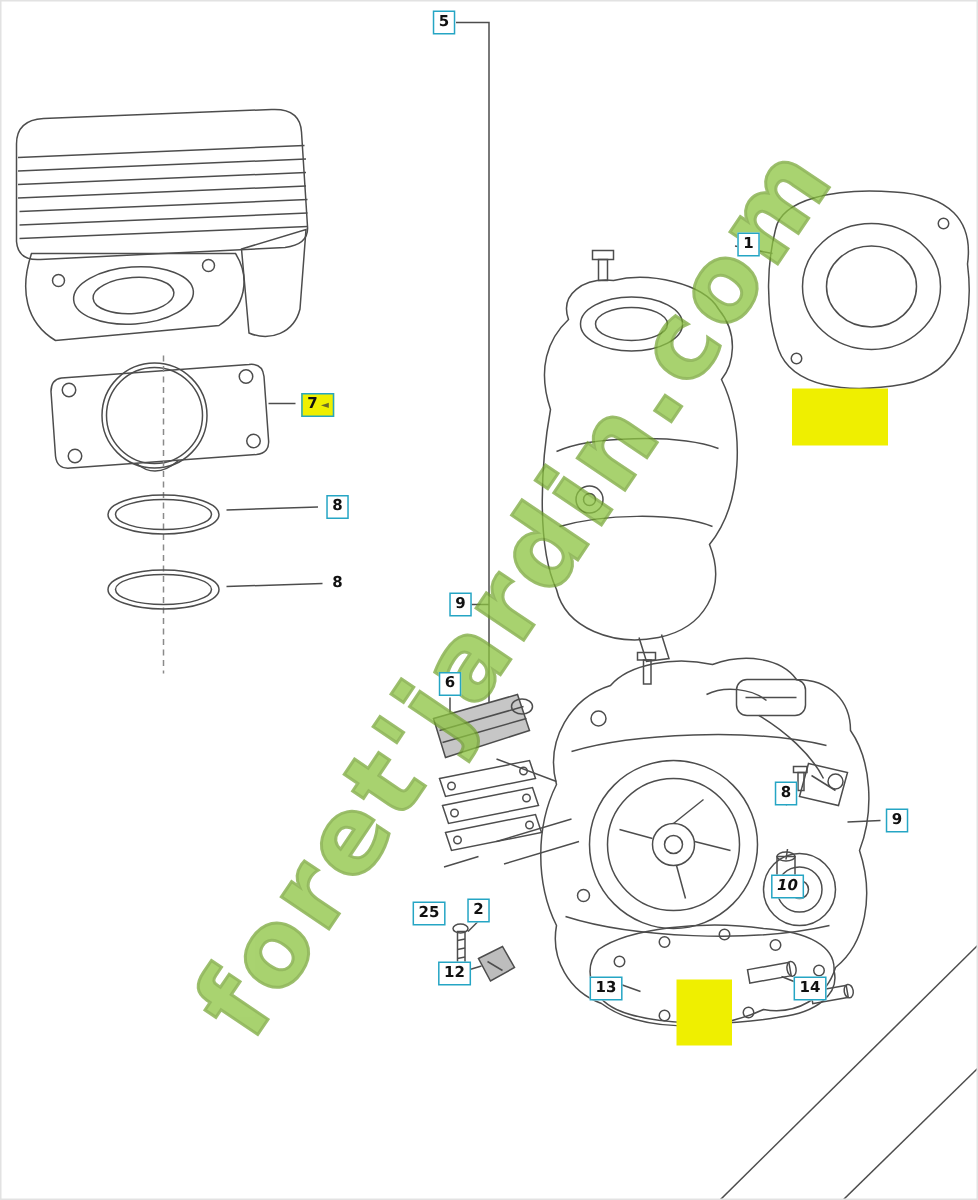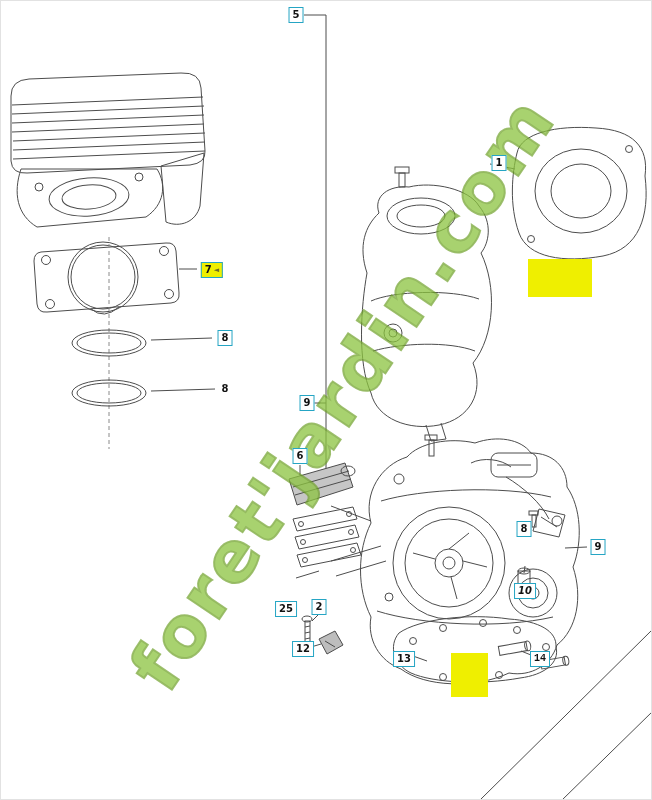--- a/index.html
+++ b/index.html
@@ -262,18 +262,18 @@
       </div>
       <div class="callout boxed" style="left: 524px; top: 590px; font-style: italic;">
         <span>10</span>
       </div>
       <div class="callout boxed" style="left: 597px; top: 546px;">
         <span>9</span>
       </div>
       <div class="callout boxed" style="left: 403px; top: 658px;">
         <span>13</span>
       </div>
-      <div class="callout boxed" style="left: 539px; top: 658px; font-family: Liberation Mono, monospace;">
+      <div class="callout boxed" style="left: 539px; top: 658px;">
         <span>14</span>
       </div>
     </div>
 
 </div>
 
 </body></html>

